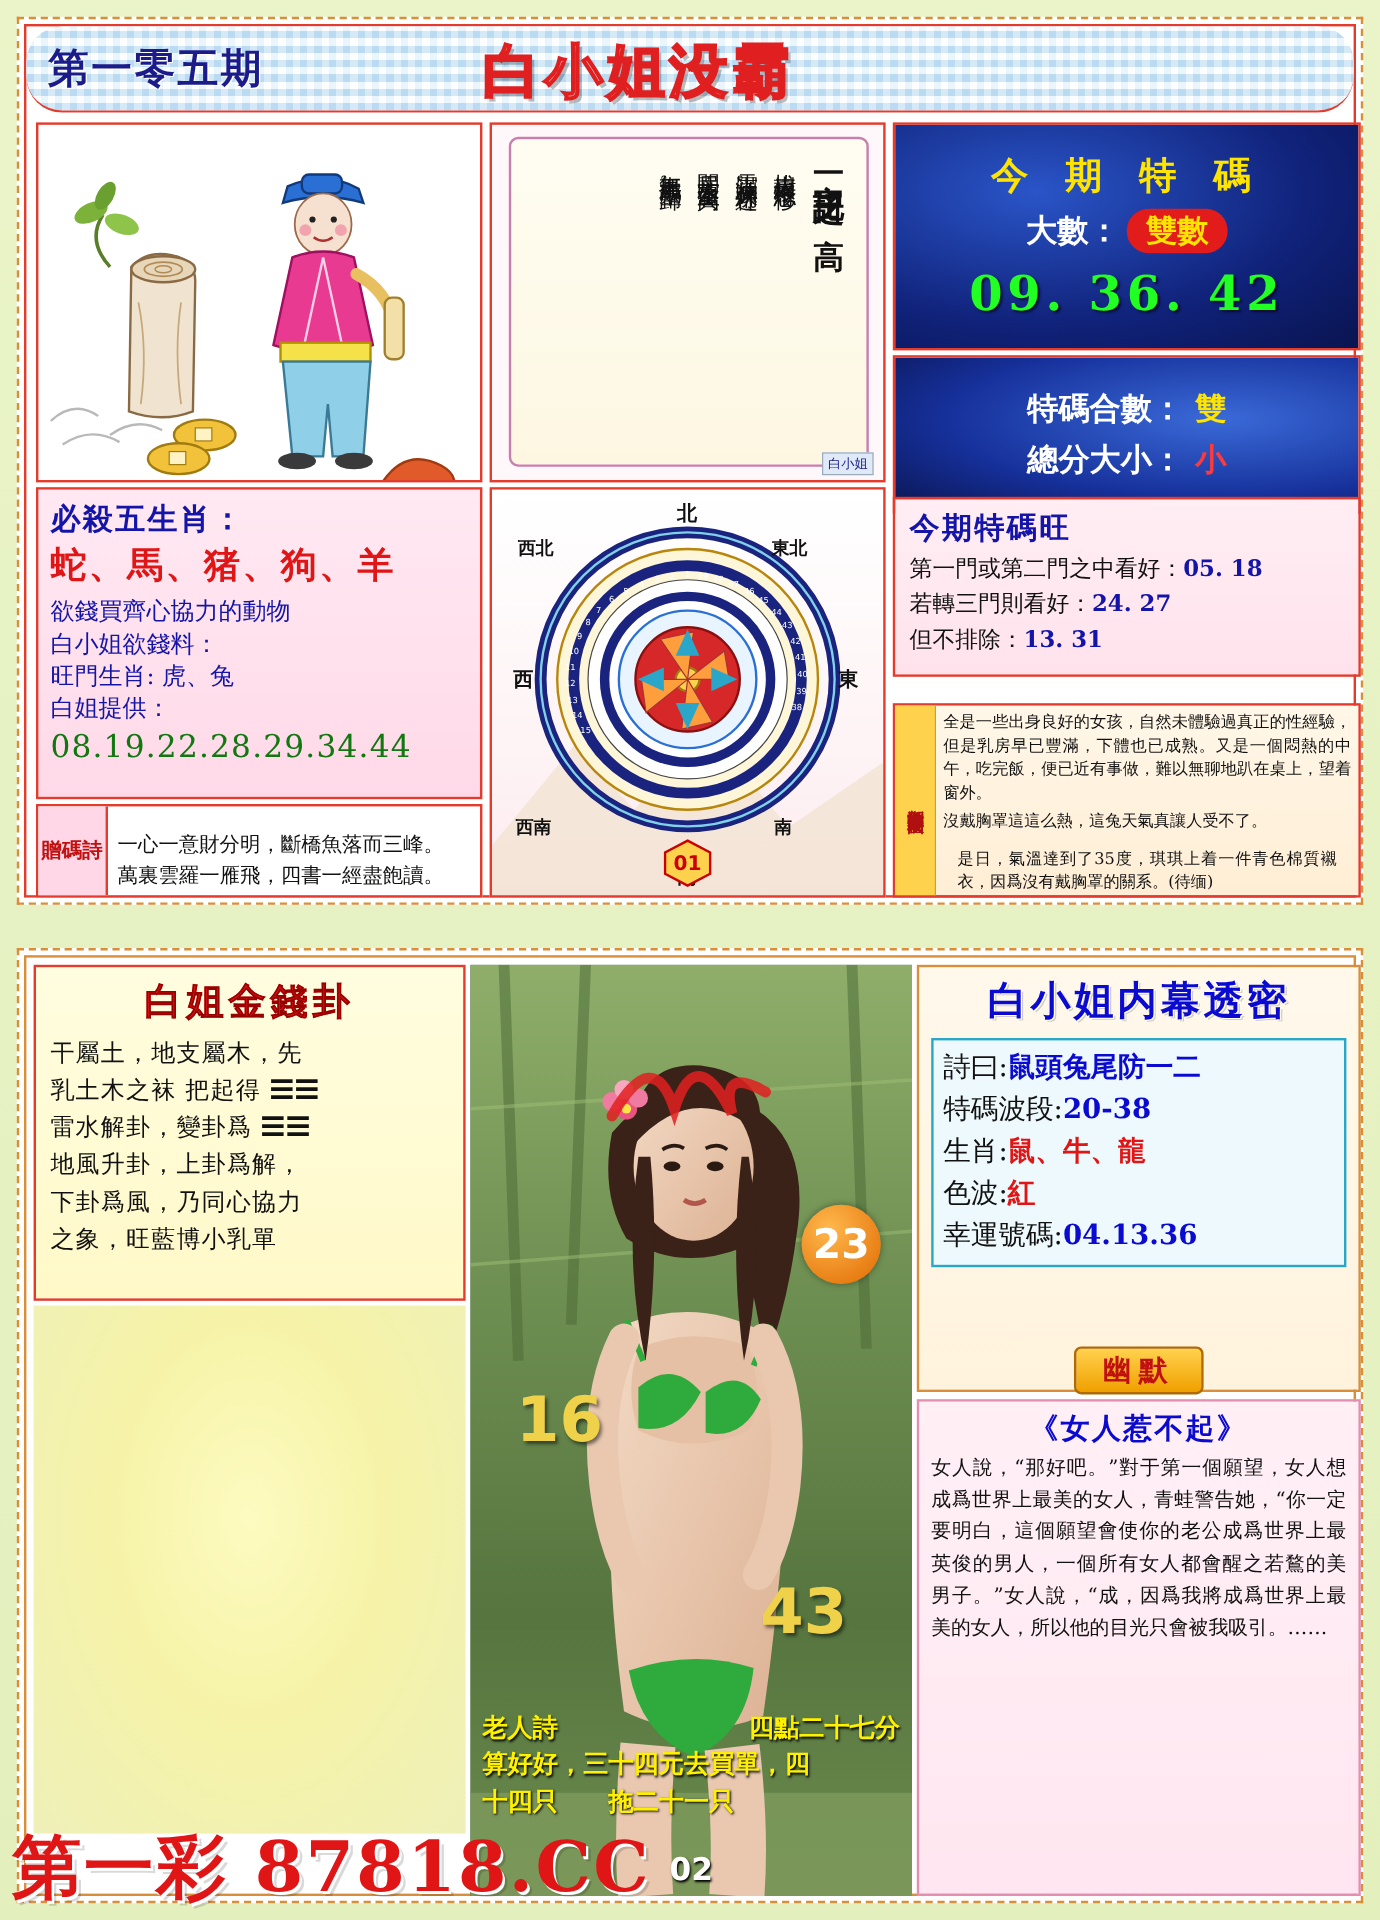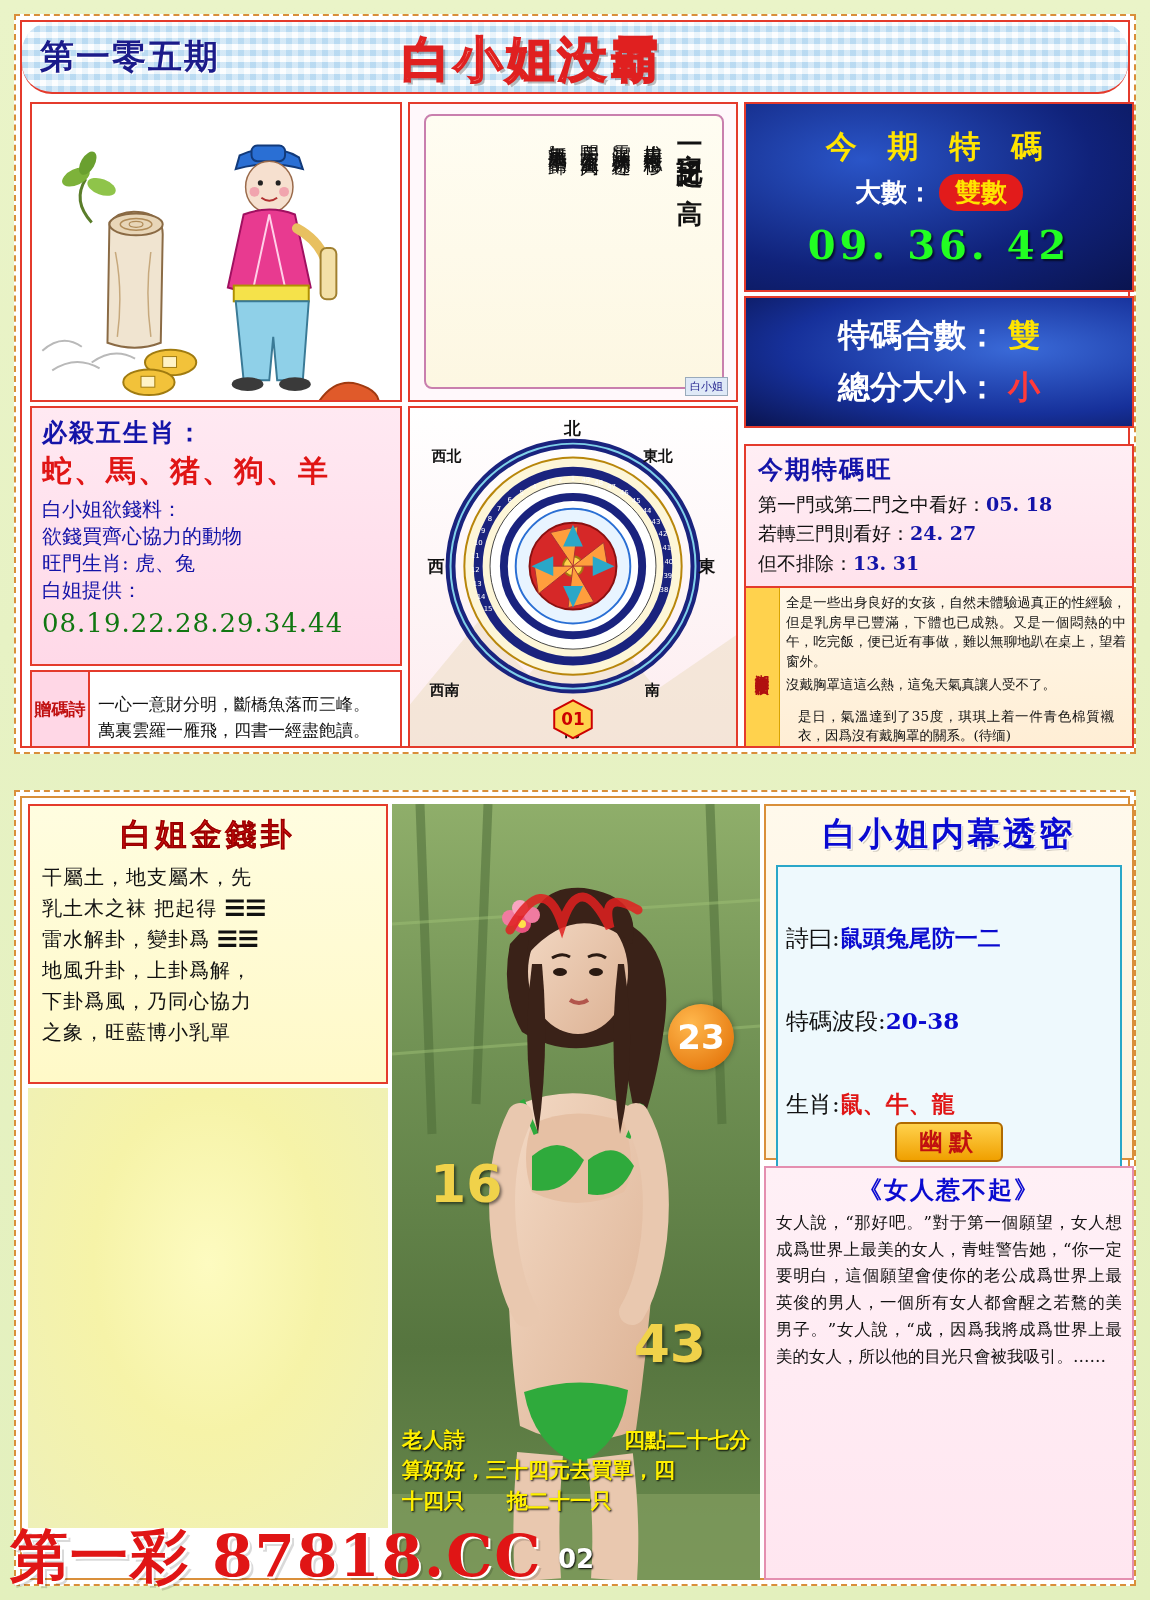--- a/index.html
+++ b/index.html
@@ -105,21 +105,21 @@
     margin-top:10px; font-family:"DejaVu Serif", serif; font-weight:bold;
     font-size:40px; color:#22ff22; letter-spacing:4px;
     text-shadow:2px 2px 2px rgba(0,0,0,.6);
   }
 
   .box-special2 {
     left:722px; top:274px; width:390px; height:132px;
     background:radial-gradient(ellipse at 70% 40%, #3a6ad8 0%, #16309a 60%, #0a1450 100%);
     display:flex; flex-direction:column; align-items:center; justify-content:center; gap:8px;
   }
-  .sp2-row { font-family:Liberation Mono, monospace; font-size:32px; font-weight:bold; color:#fff; }
+  .sp2-row { font-family:Liberation Mono, monospace; font-size:26px; font-weight:bold; color:#fff; }
   .sp2-row .val { color:#ffe400; margin-left:10px; }
   .sp2-row .val-red { color:#ff3a3a; margin-left:10px; }
 
   
   .box-kill {
     left:8px; top:384px; width:372px; height:260px;
     background:linear-gradient(180deg,#ffe9f2,#ffd9e8);
     padding:8px 10px;
   }
   .kill-h { font-family:"DejaVu Serif", serif; font-size:25px; font-weight:bold; color:#1414a8; letter-spacing:2px; }
@@ -141,21 +141,21 @@
   .gift-text {
     flex:1; padding:20px 8px;
     font-family:"DejaVu Serif", serif; font-size:17px; color:#111; line-height:1.5;
   }
 
   
   .box-compass { left:386px; top:384px; width:330px; height:342px; background:#fff; overflow:hidden; }
 
   
   .box-hot {
-    left:722px; top:422px; width:390px; height:150px;
+    left:722px; top:392px; width:390px; height:150px;
     background:linear-gradient(180deg,#ffeef4,#ffe2ec); padding:7px 12px;
   }
   .hot-h { font-family:"DejaVu Serif", serif; font-size:25px; font-weight:bold; color:#1414a8; letter-spacing:2px; margin-bottom:4px;}
   .hot-line { font-family:"DejaVu Serif", serif; font-size:19px; color:#111; line-height:1.55; }
   .hot-line .n { color:#1414a8; font-weight:bold; }
 
   
   .box-story {
     left:722px; top:564px; width:390px; height:162px;
     background:linear-gradient(180deg,#fff7e8,#ffeed5);
@@ -233,21 +233,21 @@
     text-align:center; padding-top:6px;
     font-family:"DejaVu Serif", serif; font-size:33px; font-weight:bold;
     color:#0a0ad0; letter-spacing:3px;
     text-shadow:1px 1px 0 #fff, 2px 2px 0 rgba(0,0,0,.18);
   }
   .inside-card {
     margin:8px 10px 0; padding:6px 8px;
     border:2px solid #2aa7c8; background:#eef9fd;
   }
   .inside-row {
-    font-family:"DejaVu Serif", serif; font-size:23px; color:#111; line-height:1.52; white-space:nowrap;margin-top:48px;
+    font-family:"DejaVu Serif", serif; font-size:23px; color:#111; line-height:1.52; white-space:nowrap;
   }
   .inside-row .k { color:#111; }
   .inside-row .v { color:#e01515; font-weight:bold; }
   .inside-row .vb { color:#0a0ad0; font-weight:bold; }
 
   .humor-badge {
     position:absolute; left:742px; top:322px; width:370px; height:44px;
     display:flex; align-items:center; justify-content:center;
   }
   .humor-pill {
@@ -377,22 +377,22 @@
           <span>特碼合數：</span><span class="val">雙</span>
         </div>
         <div class="sp2-row">
           <span>總分大小：</span><span class="val-red">小</span>
         </div>
       </div>
 
       <div class="cell box-kill">
         <div class="kill-h">必殺五生肖：</div>
         <div class="kill-zodiac">蛇、馬、猪、狗、羊</div>
+        <div class="kill-line">欲錢買齊心協力的動物</div>
         <div class="kill-line">白小姐欲錢料：</div>
-        <div class="kill-line">欲錢買齊心協力的動物</div>
         <div class="kill-line">旺門生肖: 虎、兔</div>
         <div class="kill-line">白姐提供：</div>
         <div class="kill-nums">08.19.22.28.29.34.44</div>
       </div>
 
       <div class="cell box-gift">
         <div class="gift-tag">贈碼詩</div>
         <div class="gift-text">
           <div>一心一意財分明，斷橋魚落而三峰。</div>
           <div>萬裏雲羅一雁飛，四書一經盡飽讀。</div>

